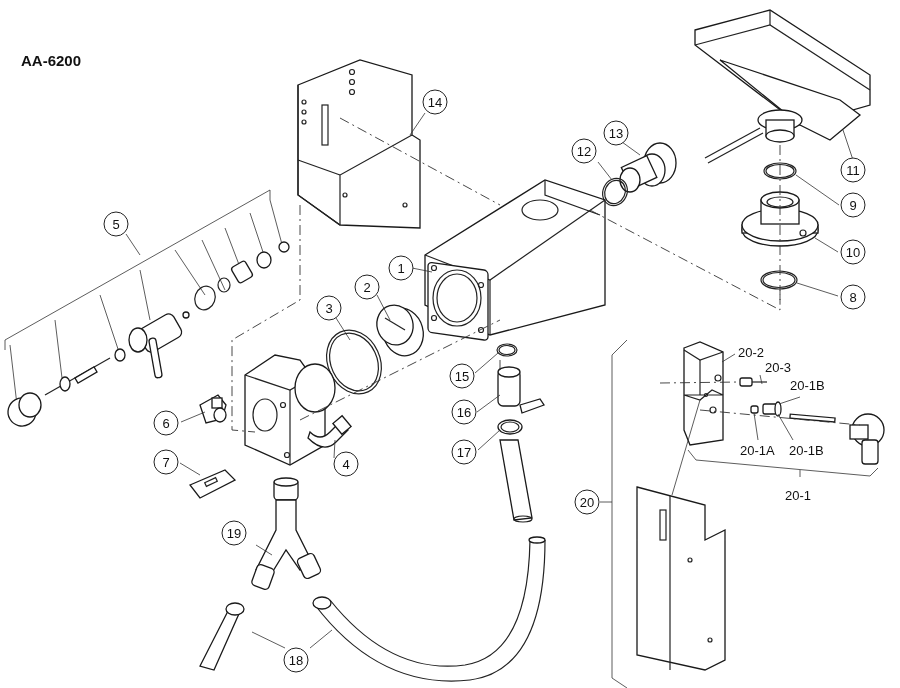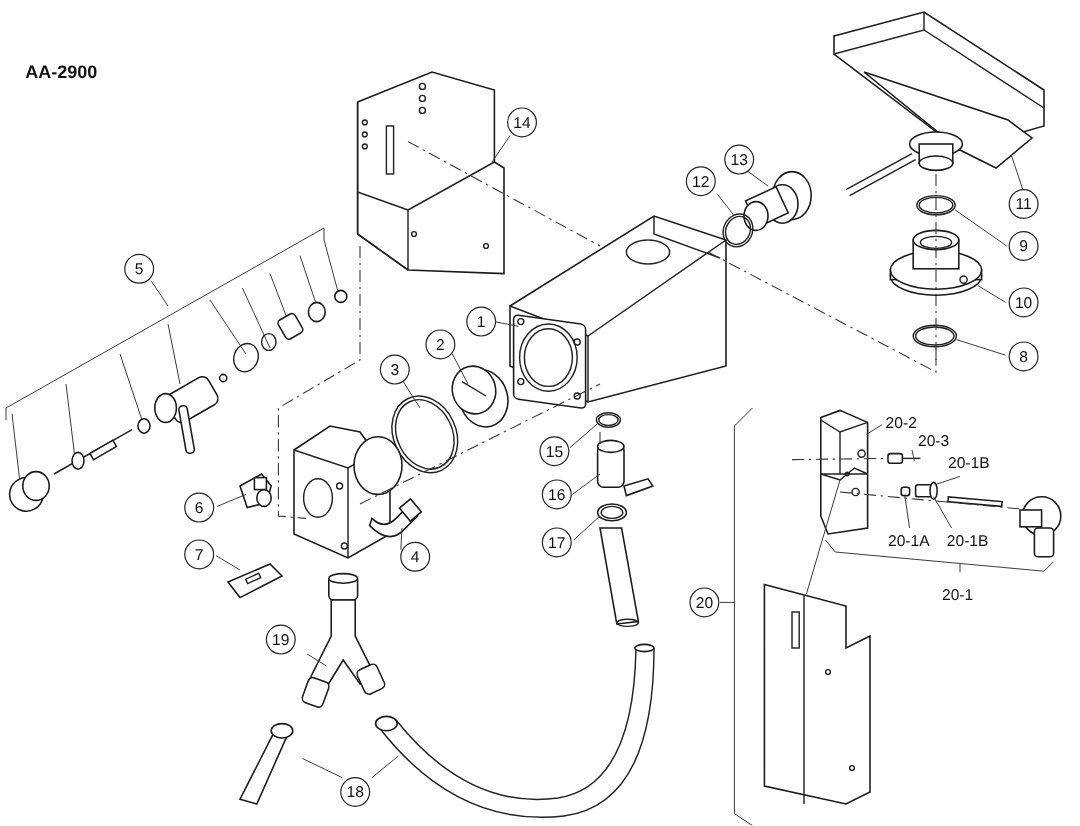--- a/index.html
+++ b/index.html
@@ -10,21 +10,21 @@
   .thin { stroke:#333; stroke-width:0.8; fill:none; }
   .part { stroke:#1a1a1a; stroke-width:1.3; fill:#fff; }
   .dash { stroke:#333; stroke-width:0.9; fill:none; stroke-dasharray:10 4 2 4; }
   .callout circle { fill:#fff; stroke:#222; stroke-width:1; }
   .callout text { font-family:"Liberation Sans", sans-serif; font-size:13px; fill:#111; text-anchor:middle; dominant-baseline:central; }
   .lbl { font-family:"Liberation Sans", sans-serif; font-size:13px; fill:#111; }
 </style>
 </head>
 <body>
 
-<div id="title">AA-2900</div>
+<div id="title">AA-6200</div>
 
 <svg width="900" height="688" viewBox="0 0 900 688">
 
   <g>
     <polygon class="part" points="298,85 360,60 412,75 412,135 420,140 420,228 340,225 298,195"></polygon>
     <polyline class="ln" points="298,85 298,195 340,225"></polyline>
     <polyline class="ln" points="412,135 340,175 340,225"></polyline>
     <line class="ln" x1="298" y1="160" x2="340" y2="175"></line>
     <rect class="ln" x="322" y="105" width="6" height="40"></rect>
     <circle class="ln" cx="352" cy="72" r="2.5"></circle>

